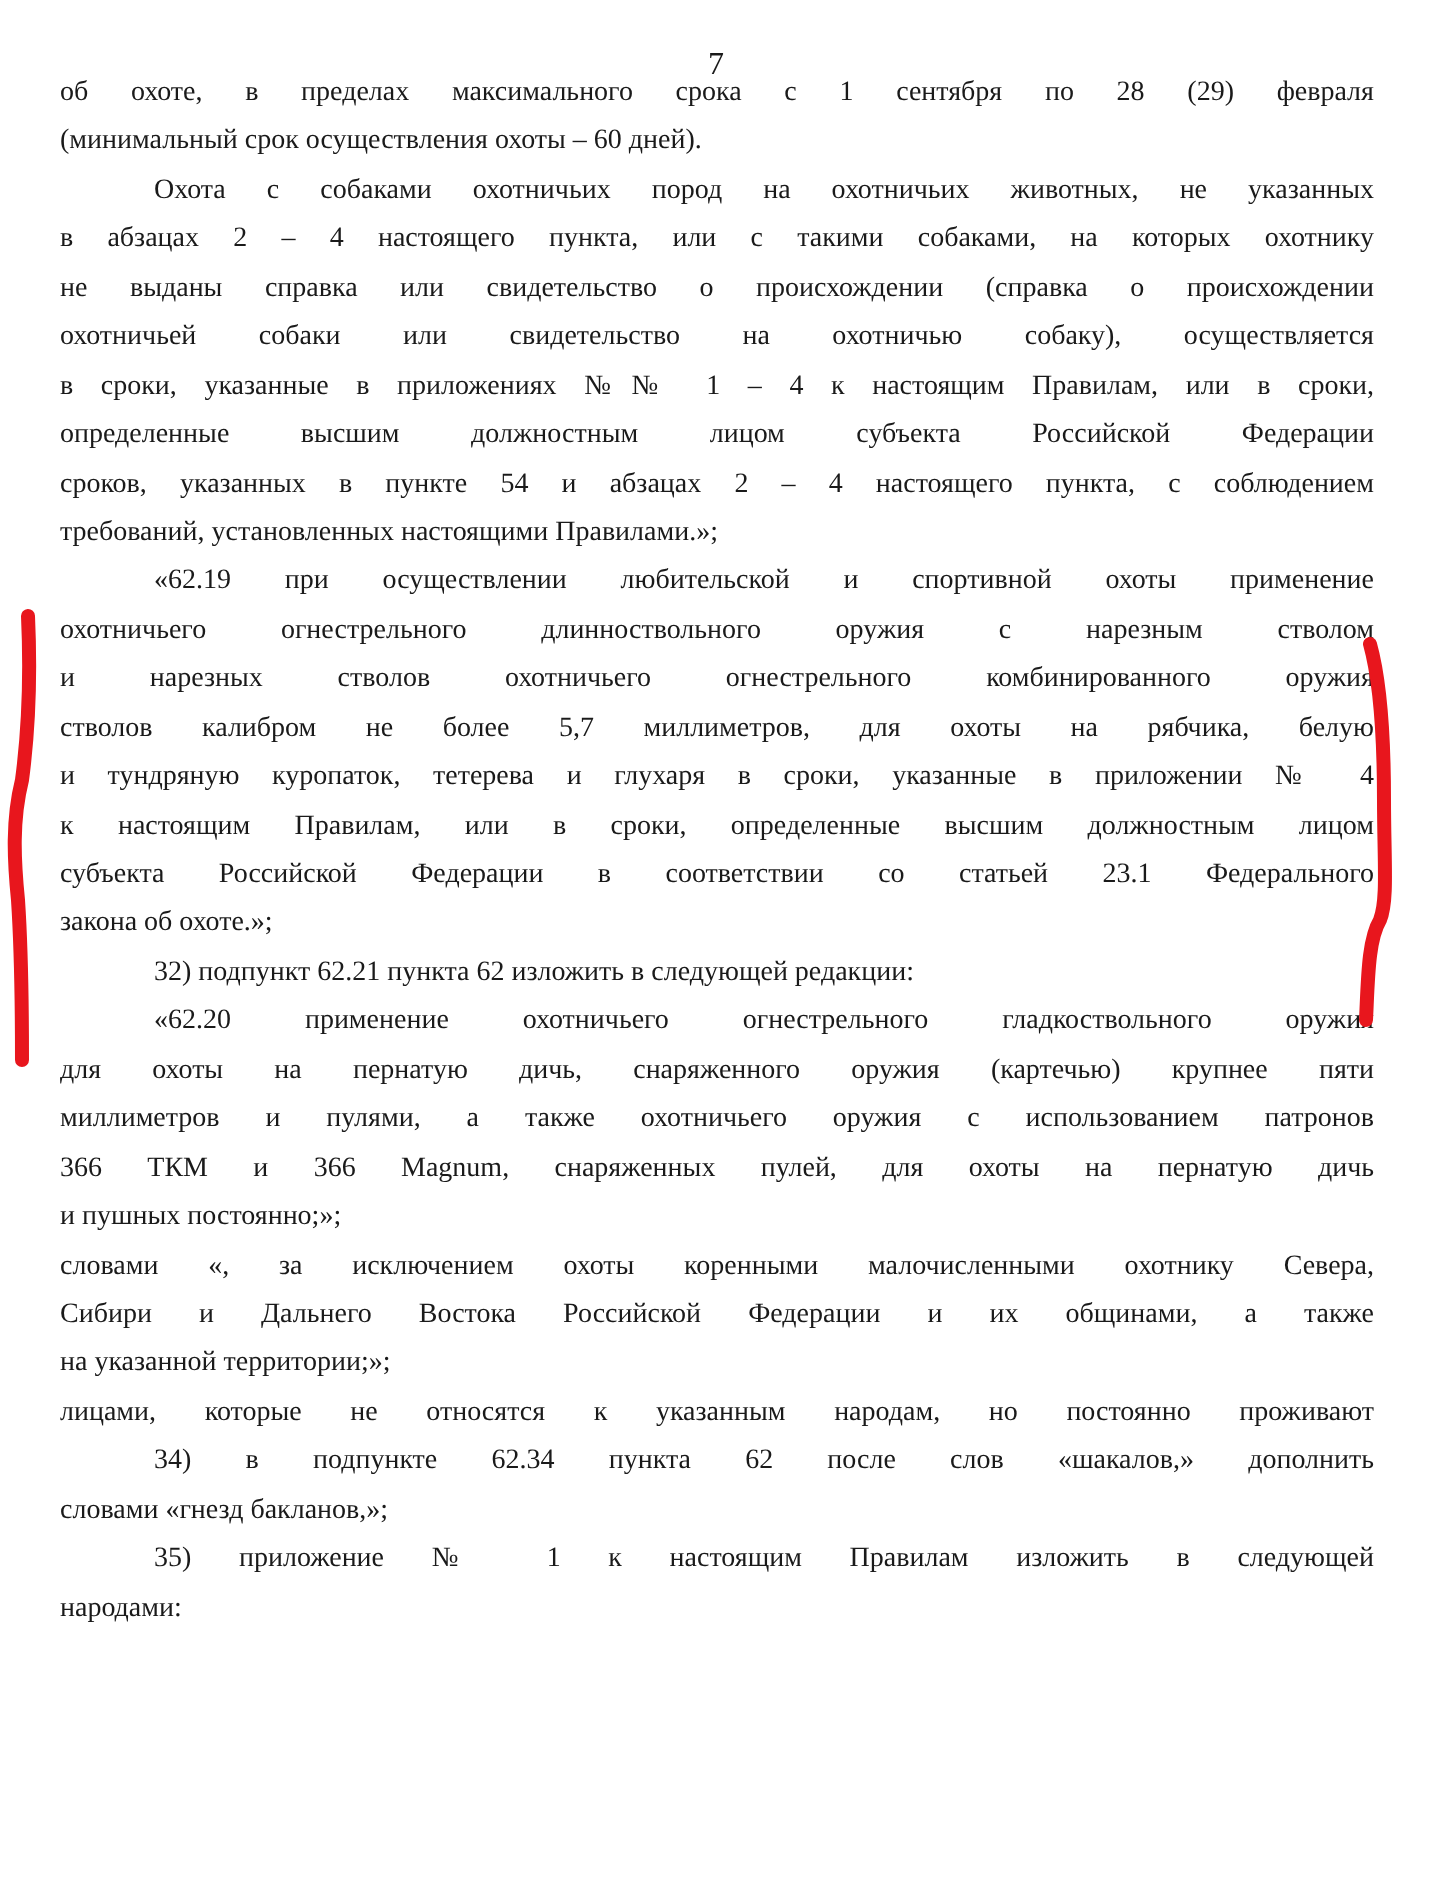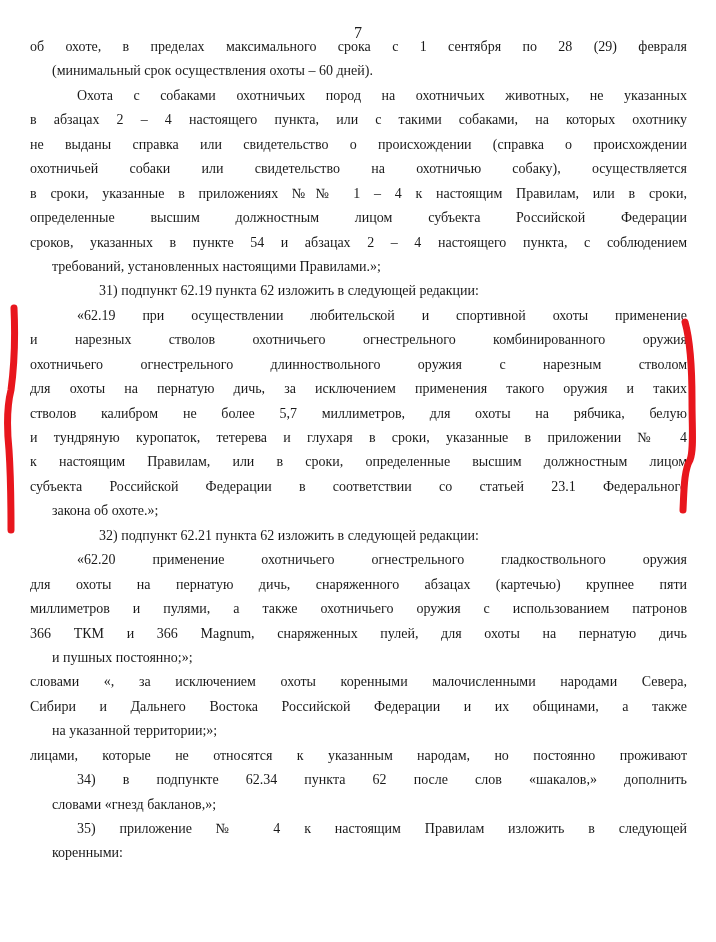--- a/index.html
+++ b/index.html
@@ -12,21 +12,21 @@
       font-size: 16px; line-height: 18px;
     }
     .text {
       position: absolute; left: 30px; top: 35px; width: 657px;
       font-size: 14px; line-height: 24.45px;
     }
     .line {
       display: block; height: 24.45px; white-space: nowrap;
       text-align: justify; text-align-last: justify;
     }
-    .line.last { text-align-last: left; margin-left: 22px; }
+    .line.last { text-align-last: left; }
     .line.indent { padding-left: 47px; }
     .marker { position: absolute; }
   </style>
 </head>
 <body>
 
 <div class="page-number">7</div>
 
 <div class="text">
 
@@ -40,60 +40,56 @@
     <span class="line">в абзацах 2 – 4 настоящего пункта, или с такими собаками, на которых охотнику</span>
     <span class="line">не выданы справка или свидетельство о происхождении (справка о происхождении</span>
     <span class="line">охотничьей собаки или свидетельство на охотничью собаку), осуществляется</span>
     <span class="line">в сроки, указанные в приложениях №№ 1 – 4 к настоящим Правилам, или в сроки,</span>
     <span class="line">определенные высшим должностным лицом субъекта Российской Федерации</span>
     <span class="line">сроков, указанных в пункте 54 и абзацах 2 – 4 настоящего пункта, с соблюдением</span>
     <span class="line last">требований, установленных настоящими Правилами.»;</span>
   </div>
 
   <div>
-    <span class="line indent last">31)    подпункт 62.19 пункта 62 изложить в следующей редакции:</span>
-  </div>
-  <div>
     <span class="line indent">«62.19 при осуществлении любительской и спортивной охоты применение</span>
+    <span class="line">охотничьего огнестрельного длинноствольного оружия с нарезным стволом</span>
     <span class="line">и нарезных стволов охотничьего огнестрельного комбинированного оружия</span>
-    <span class="line">охотничьего огнестрельного длинноствольного оружия с нарезным стволом</span>
-    <span class="line">для охоты на пернатую дичь, за исключением применения такого оружия и таких</span>
     <span class="line">стволов калибром не более 5,7 миллиметров, для охоты на рябчика, белую</span>
     <span class="line">и тундряную куропаток, тетерева и глухаря в сроки, указанные в приложении № 4</span>
     <span class="line">к настоящим Правилам, или в сроки, определенные высшим должностным лицом</span>
     <span class="line">субъекта Российской Федерации в соответствии со статьей 23.1 Федерального</span>
     <span class="line last">закона об охоте.»;</span>
   </div>
 
   <div>
     <span class="line indent last">32)    подпункт 62.21 пункта 62 изложить в следующей редакции:</span>
   </div>
   <div>
     <span class="line indent">«62.20 применение охотничьего огнестрельного гладкоствольного оружия</span>
-    <span class="line">для охоты на пернатую дичь, снаряженного абзацах (картечью) крупнее пяти</span>
+    <span class="line">для охоты на пернатую дичь, снаряженного оружия (картечью) крупнее пяти</span>
     <span class="line">миллиметров и пулями, а также охотничьего оружия с использованием патронов</span>
     <span class="line">366 ТКМ и 366 Magnum, снаряженных пулей, для охоты на пернатую дичь</span>
     <span class="line last">и пушных постоянно;»;</span>
   </div>
 
   <div>
-    <span class="line">словами «, за исключением охоты коренными малочисленными народами Севера,</span>
+    <span class="line">словами «, за исключением охоты коренными малочисленными охотнику Севера,</span>
     <span class="line">Сибири и Дальнего Востока Российской Федерации и их общинами, а также</span>
     <span class="line last">на указанной территории;»;</span>
     <span class="line">лицами, которые не относятся к указанным народам, но постоянно проживают</span>
   </div>
 
   <div>
     <span class="line indent">34)    в подпункте 62.34 пункта 62 после слов «шакалов,» дополнить</span>
     <span class="line last">словами «гнезд бакланов,»;</span>
   </div>
 
   <div>
-    <span class="line indent">35)    приложение № 4 к настоящим Правилам изложить в следующей</span>
-    <span class="line last">коренными:</span>
+    <span class="line indent">35)    приложение № 1 к настоящим Правилам изложить в следующей</span>
+    <span class="line last">народами:</span>
   </div>
 </div>
 
 <svg class="marker" style="left:0;top:300px" width="30" height="240" viewBox="0 0 30 240">
   <path d="M14 8 C15 30, 15 60, 11 90 C6 110, 7 130, 9 150 C11 180, 11 205, 11 230" fill="none" stroke="#e8161d" stroke-width="7" stroke-linecap="round"></path>
 </svg>
 <svg class="marker" style="left:676px;top:310px" width="30" height="210" viewBox="0 0 30 210">
   <path d="M9 12 C14 30, 16 60, 16 90 C16 120, 18 140, 14 150 C8 160, 8 180, 7 200" fill="none" stroke="#e8161d" stroke-width="7" stroke-linecap="round"></path>
 </svg>
 

